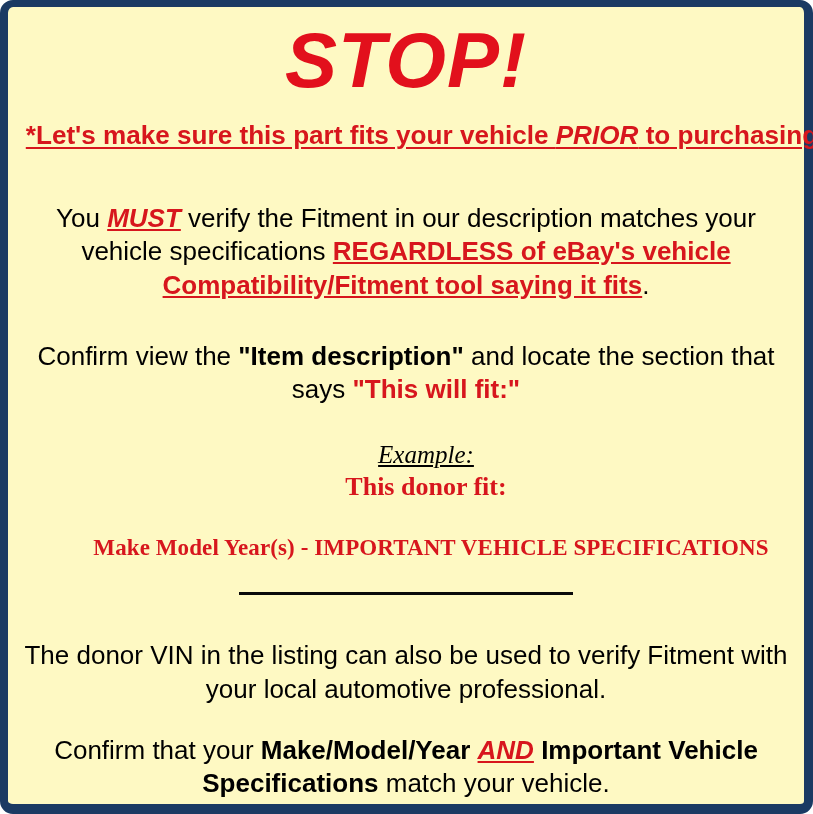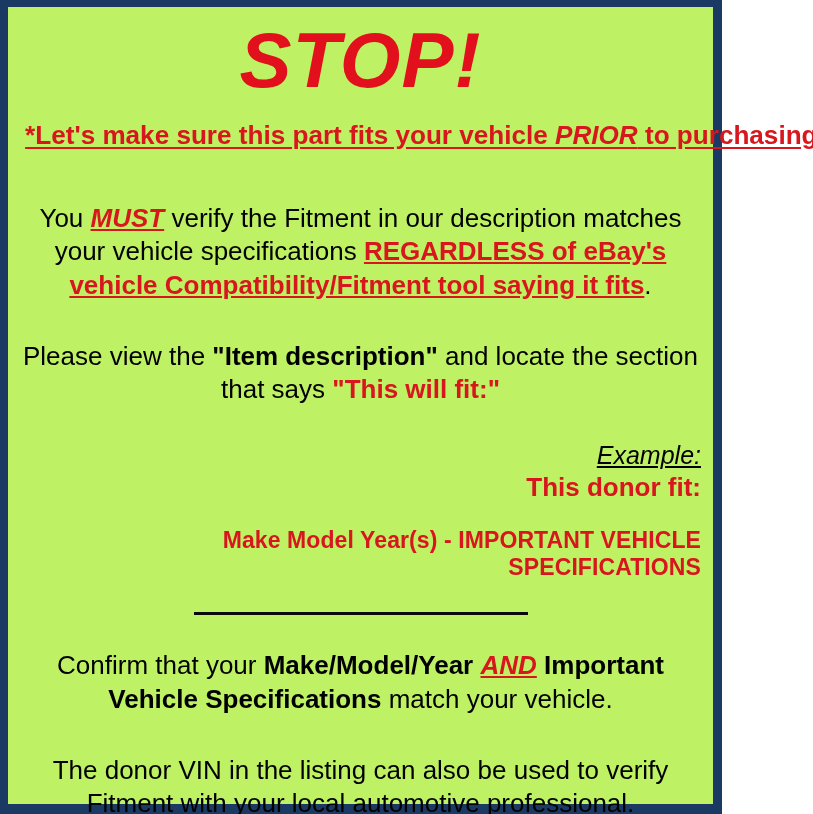--- a/index.html
+++ b/index.html
@@ -9,28 +9,29 @@
   }
   body {
     width: 813px;
     height: 814px;
     overflow: hidden;
     font-family: "Liberation Sans", sans-serif;
   }
 
   #notice-card {
     box-sizing: border-box;
-    width: 722px;
+    width: 813px;
     height: 814px;
-    background: #bef264;
+    background: #fef9c3;
     border-top: 7px solid #1b3a63;
     border-left: 8px solid #1b3a63;
     border-right: 9px solid #1b3a63;
     border-bottom: 10px solid #1b3a63;
     position: relative;
+    border-radius: 13px;
   }
 
   .inner {
     box-sizing: border-box;
     width: 100%;
     height: 100%;
     padding: 0 12px;
     text-align: center;
     color: #000000;
   }
@@ -85,23 +86,24 @@
     color: #d7161d;
     font-weight: bold;
     text-decoration: underline;
     text-underline-offset: 2px;
   }
   .quoted-bold { font-weight: bold; }
   .quoted-red  { color: #d7161d; font-weight: bold; }
 
   
   .example-block {
-    text-align: right;
+    text-align: center;
     padding-left: 40px;
     margin-top: 36px;
+    font-family: Liberation Serif, serif;
   }
   .example-label {
     font-size: 25px;
     font-style: italic;
     text-decoration: underline;
     text-underline-offset: 2px;
     color: #000000;
     line-height: 1.05;
     display: inline-block;
   }
@@ -109,21 +111,21 @@
     font-size: 26px;
     font-weight: bold;
     color: #d7161d;
     line-height: 1.1;
     margin-top: 4px;
   }
   .example-spec {
     font-size: 23px;
     font-weight: bold;
     color: #d7161d;
-    margin-top: 26px;
+    margin-top: 34px;
     padding-left: 10px;
     letter-spacing: 0.1px;
   }
 
   .divider-wrap {
     margin-top: 22px;
     text-align: center;
   }
   .divider {
     display: inline-block;
@@ -150,32 +152,32 @@
 
 <div id="notice-card">
   <div class="inner">
 
     <div class="stop-headline">STOP!</div>
 
     <div class="subheadline"><span>*Let's make sure this part fits your vehicle </span><span class="ital">PRIOR</span><span> to purchasing*</span></div>
 
     <p class="para para-must"><span>You </span><span class="must">MUST</span><span> verify the Fitment in our description matches your vehicle specifications </span><span class="regardless">REGARDLESS of eBay's vehicle Compatibility/Fitment tool saying it fits</span><span>.</span></p>
 
-    <p class="para para-view"><span>Please view the </span><span class="quoted-bold">"Item description"</span><span> and locate the section that says </span><span class="quoted-red">"This will fit:"</span></p>
+    <p class="para para-view"><span>Confirm view the </span><span class="quoted-bold">"Item description"</span><span> and locate the section that says </span><span class="quoted-red">"This will fit:"</span></p>
 
     <div class="example-block">
       <div><span class="example-label">Example:</span></div>
       <div class="example-fit">This donor fit:</div>
       <div class="example-spec">Make Model Year(s) - IMPORTANT VEHICLE SPECIFICATIONS</div>
     </div>
 
     <div class="divider-wrap">
       <span class="divider"></span>
     </div>
 
+    <p class="para para-vin">The donor VIN in the listing can also be used to verify Fitment with your local automotive professional.</p>
+
     <p class="para para-confirm"><span>Confirm that your </span><span class="b">Make/Model/Year</span><span>&nbsp;</span><span class="must">AND</span><span class="b"> Important Vehicle Specifications</span><span> match your vehicle.</span></p>
-
-    <p class="para para-vin">The donor VIN in the listing can also be used to verify Fitment with your local automotive professional.</p>
 
     <div class="thanks">Thank you for confirming Fitment!</div>
 
   </div>
 </div>
 
 </body></html>

